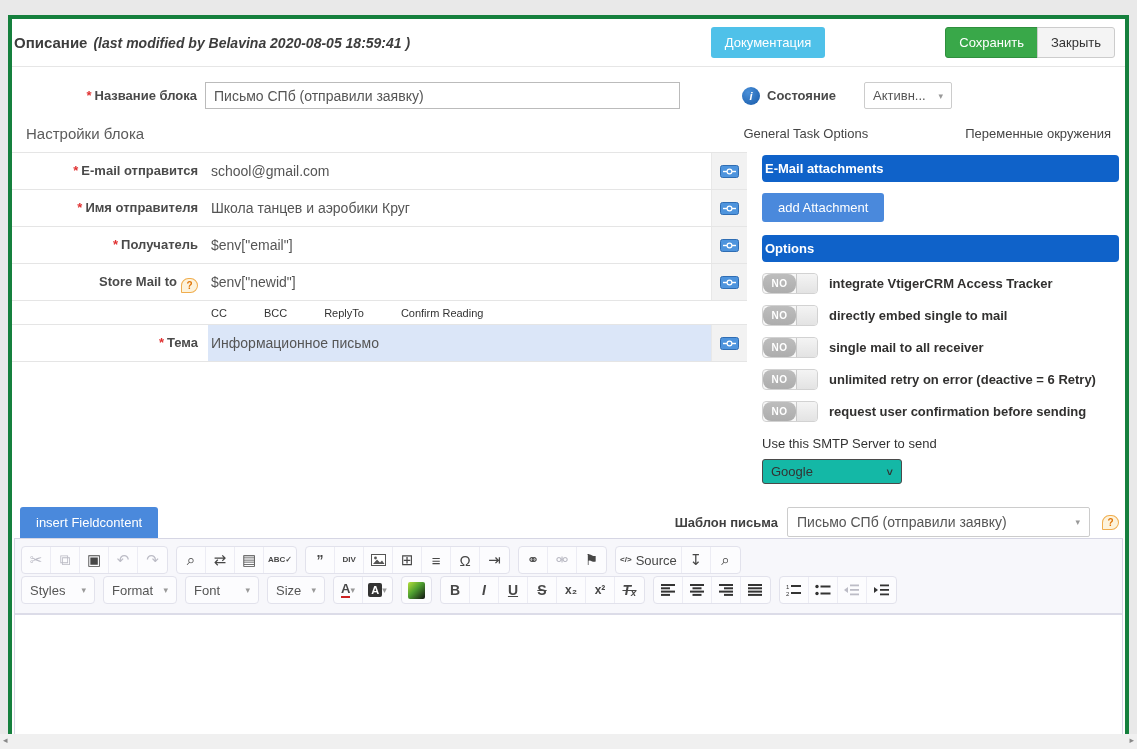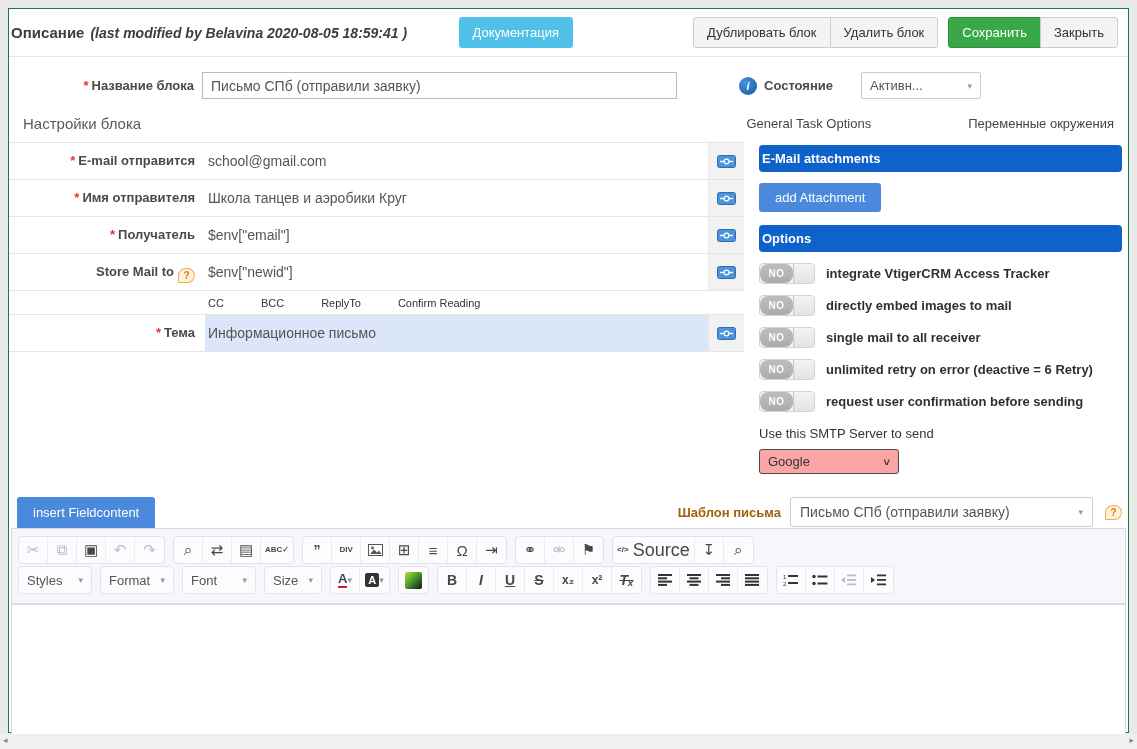--- a/index.html
+++ b/index.html
@@ -1,18 +1,18 @@
 <!DOCTYPE html>
 <html><head>
 <meta charset="utf-8">
 <style>
   * { margin:0; padding:0; box-sizing:border-box; }
   html,body { width:1137px; height:749px; }
   body { font-family:"Liberation Sans", sans-serif; background:#e9e9e9; position:relative; overflow:hidden; color:#444; }
-  .panel { position:absolute; left:8px; top:8px; width:1121px; height:725px; background:#fff; border:1px solid #15803d; }
+  .panel { position:absolute; left:8px; top:15px; width:1121px; height:725px; background:#fff; border:4px solid #15803d; }
 
   
   .hdr { display:flex; align-items:center; padding:8px 10px 8px 2px; border-bottom:1px solid #e6e6e6; }
   .hdr-title { font-size:15px; font-weight:bold; color:#3d3d3d; padding-left:0; white-space:nowrap; }
   .hdr-sub { font-size:14px; font-style:italic; font-weight:bold; color:#3d3d3d; margin-left:6px; white-space:nowrap; }
   .btn { font-size:13px; padding:7px 13px; border:1px solid transparent; border-radius:3px; cursor:pointer; white-space:nowrap; }
   .btn-doc { background:#4fc1e9; color:#fff; margin-left:auto; }
   .btn-gray { background:#f4f4f4; border-color:#ccc; color:#333; }
   .grp { display:flex; }
   .grp .btn:first-child { border-radius:3px 0 0 3px; }
@@ -21,21 +21,21 @@
   .hdr-right { display:flex; gap:10px; margin-left:120px; }
 
   
   .name-row { display:flex; align-items:center; padding:15px 10px 12px 0; }
   .req { color:#e03131; font-weight:bold; margin-right:3px; }
   .lbl { font-size:13px; font-weight:bold; color:#4a4a4a; }
   .name-lbl { width:185px; text-align:right; }
   .name-input { width:475px; height:27px; border:1px solid #bbb; margin-left:8px; padding:0 8px; font-size:14px; color:#555; font-family:"Liberation Sans",sans-serif; }
   .info-i { width:18px; height:18px; border-radius:50%; background:radial-gradient(circle at 35% 30%, #4a90d9, #1659a8); color:#fff; font-size:11px; font-weight:bold; font-style:italic; text-align:center; line-height:18px; margin-left:62px; }
   .state-lbl { margin-left:7px; }
-  .state-sel { width:120px; height:27px; border:1px solid #ccc; border-radius:2px; margin-left:28px; display:flex; align-items:center; padding:0 8px; font-size:13px; color:#555; justify-content:space-between; background:#fff; cursor:pointer; }
+  .state-sel { width:88px; height:27px; border:1px solid #ccc; border-radius:2px; margin-left:28px; display:flex; align-items:center; padding:0 8px; font-size:13px; color:#555; justify-content:space-between; background:#fff; cursor:pointer; }
   .caret { font-size:9px; color:#999; }
 
   
   .settings-row { display:flex; align-items:center; padding:4px 14px 10px 14px;text-align:right; }
   .settings-title { font-size:15px; color:#5b5b5b; }
   .settings-links { margin-left:auto; display:flex; gap:97px; }
   .settings-links span { font-size:13px; color:#454545; cursor:pointer; }
 
   
   .main { display:flex; align-items:flex-start; }
@@ -52,41 +52,41 @@
 
   .rcol { flex:1; margin:3px 6px 0 15px; }
   .bluebar { background:#0f62c9; color:#fff; font-size:13px; font-weight:bold; padding:6px 3px; border-radius:4px; }
   .btn-add { display:inline-block; background:#4a89dc; color:#fff; font-size:13px; padding:7px 16px; border-radius:3px; margin:11px 0 13px 0; cursor:pointer;text-align:center; }
   .togrow { display:flex; align-items:center; margin:11px 0; gap:11px; }
   .toggle { width:56px; height:21px; border:1px solid #d2d2d2; border-radius:4px; background:#f7f7f7; display:flex; overflow:hidden; cursor:pointer; flex:0 0 auto; }
   .tog-no { width:33px; background:linear-gradient(#bdbdbd,#adadad); color:#fff; font-size:10px; font-weight:bold; text-align:center; line-height:20px; letter-spacing:.5px;border-radius:8px; }
   .tog-knob { flex:1; background:linear-gradient(#f4f4f4,#e3e3e3); border-left:1px solid #c9c9c9; border-radius:0 3px 3px 0; }
   .toglbl { font-size:13px; color:#31302f; font-weight:bold; }
   .smtp-lbl { font-size:13px; color:#333; margin:14px 0 8px 0; }
-  .sel-native { width:140px; height:25px; border:1px solid #4a4a4a; border-radius:3px; display:flex; align-items:center; justify-content:space-between; padding:0 8px; font-size:13px; color:#333; background:#fca5a5; cursor:pointer; }
+  .sel-native { width:140px; height:25px; border:1px solid #4a4a4a; border-radius:3px; display:flex; align-items:center; justify-content:space-between; padding:0 8px; font-size:13px; color:#333; background:#14b8a6; cursor:pointer; }
   .chev { font-size:11px; font-weight:bold; color:#333; }
 
   
   .tpl-row { display:flex; align-items:center; margin:22px 0 0 0; height:32px; }
   .btn-insert { background:#4a89dc; color:#fff; font-size:13px; padding:8px 16px; border-radius:3px 3px 0 0; margin-left:8px; align-self:flex-end; cursor:pointer; }
   .tpl-right { margin-left:auto; display:flex; align-items:center; }
-  .tpl-lbl { font-size:13px; font-weight:bold; color:#a16207; margin-right:9px; }
+  .tpl-lbl { font-size:13px; font-weight:bold; color:#404040; margin-right:9px; }
   .tpl-combo { width:303px; height:30px; border:1px solid #ccc; border-radius:2px; display:flex; align-items:center; justify-content:space-between; padding:0 9px; font-size:14px; color:#555; background:#fff; cursor:pointer; margin-right:8px; }
   .tpl-row .bubble { margin-right:6px; }
 
   
   .editor { margin:0 2px; border:1px solid #d6d6e4; }
   .toolbar { background:#f7f7fb; padding:5px 6px 7px 6px; border-bottom:2px solid #dcdce8; }
   .tb-row { display:flex; align-items:center; margin:2px 0; flex-wrap:nowrap; }
   .tb-g { display:flex; align-items:stretch; background:#fcfcfe; border:1px solid #e2e2ec; border-radius:4px; margin-right:8px; overflow:hidden; }
   .tb-b { min-width:29px; height:26px; display:flex; align-items:center; justify-content:center; font-size:15px; color:#474747; border-right:1px solid #ececf4; cursor:pointer; padding:0 4px; }
   .tb-g .tb-b:last-child { border-right:none; }
   .dis { color:#bcbcc6 !important; }
   .tiny { font-size:8px; font-weight:bold; line-height:1; }
-  .src-txt { font-size:18px; color:#474747; margin-left:4px; }
+  .src-txt { font-size:13px; color:#474747; margin-left:4px; }
   .dd { min-width:72px; justify-content:space-between; font-size:13px; color:#555; padding:0 8px; }
   .dd .caret { margin-left:10px; }
   .fmt-b { font-weight:bold; font-size:14px; }
   .swatch { width:17px; height:17px; background:linear-gradient(135deg,#b6e03c 0%,#4d9e30 45%,#111 100%); border-radius:2px; }
   .colA { font-weight:bold; font-size:13px; border-bottom:2px solid #cc2222; line-height:1.1; }
   .colB { font-weight:bold; font-size:11px; background:#333; color:#fff; padding:1px 3px; border-radius:2px; }
   .ed-body { height:146px; background:#fff; }
 
   
   .hscroll { position:absolute; left:0; bottom:0; width:1137px; height:15px; background:#f0f0f0; }
@@ -98,24 +98,20 @@
 </head>
 <body>
 
 <div class="panel">
 
   <div class="hdr">
     <span class="hdr-title">Описание</span>
     <span class="hdr-sub">(last modified by Belavina 2020-08-05 18:59:41 )</span>
     <button class="btn btn-doc">Документация</button>
     <div class="hdr-right">
-      <div class="grp">
-        <button class="btn btn-gray">Дублировать блок</button>
-        <button class="btn btn-gray">Удалить блок</button>
-      </div>
       <div class="grp">
         <button class="btn btn-green">Сохранить</button>
         <button class="btn btn-gray">Закрыть</button>
       </div>
     </div>
   </div>
 
   <div class="name-row">
     <span class="lbl name-lbl"><span class="req">*</span><span>Название блока</span></span>
     <input class="name-input" value="Письмо СПб (отправили заявку)" style="">
@@ -220,21 +216,21 @@
             <span class="tog-no">NO</span>
             <span class="tog-knob"></span>
           </span>
         <span class="toglbl">integrate VtigerCRM Access Tracker</span>
       </div>
       <div class="togrow">
         <span class="toggle">
             <span class="tog-no">NO</span>
             <span class="tog-knob"></span>
           </span>
-        <span class="toglbl">directly embed images to mail</span>
+        <span class="toglbl">directly embed single to mail</span>
       </div>
       <div class="togrow">
         <span class="toggle">
             <span class="tog-no">NO</span>
             <span class="tog-knob"></span>
           </span>
         <span class="toglbl">single mail to all receiver</span>
       </div>
       <div class="togrow">
         <span class="toggle">

